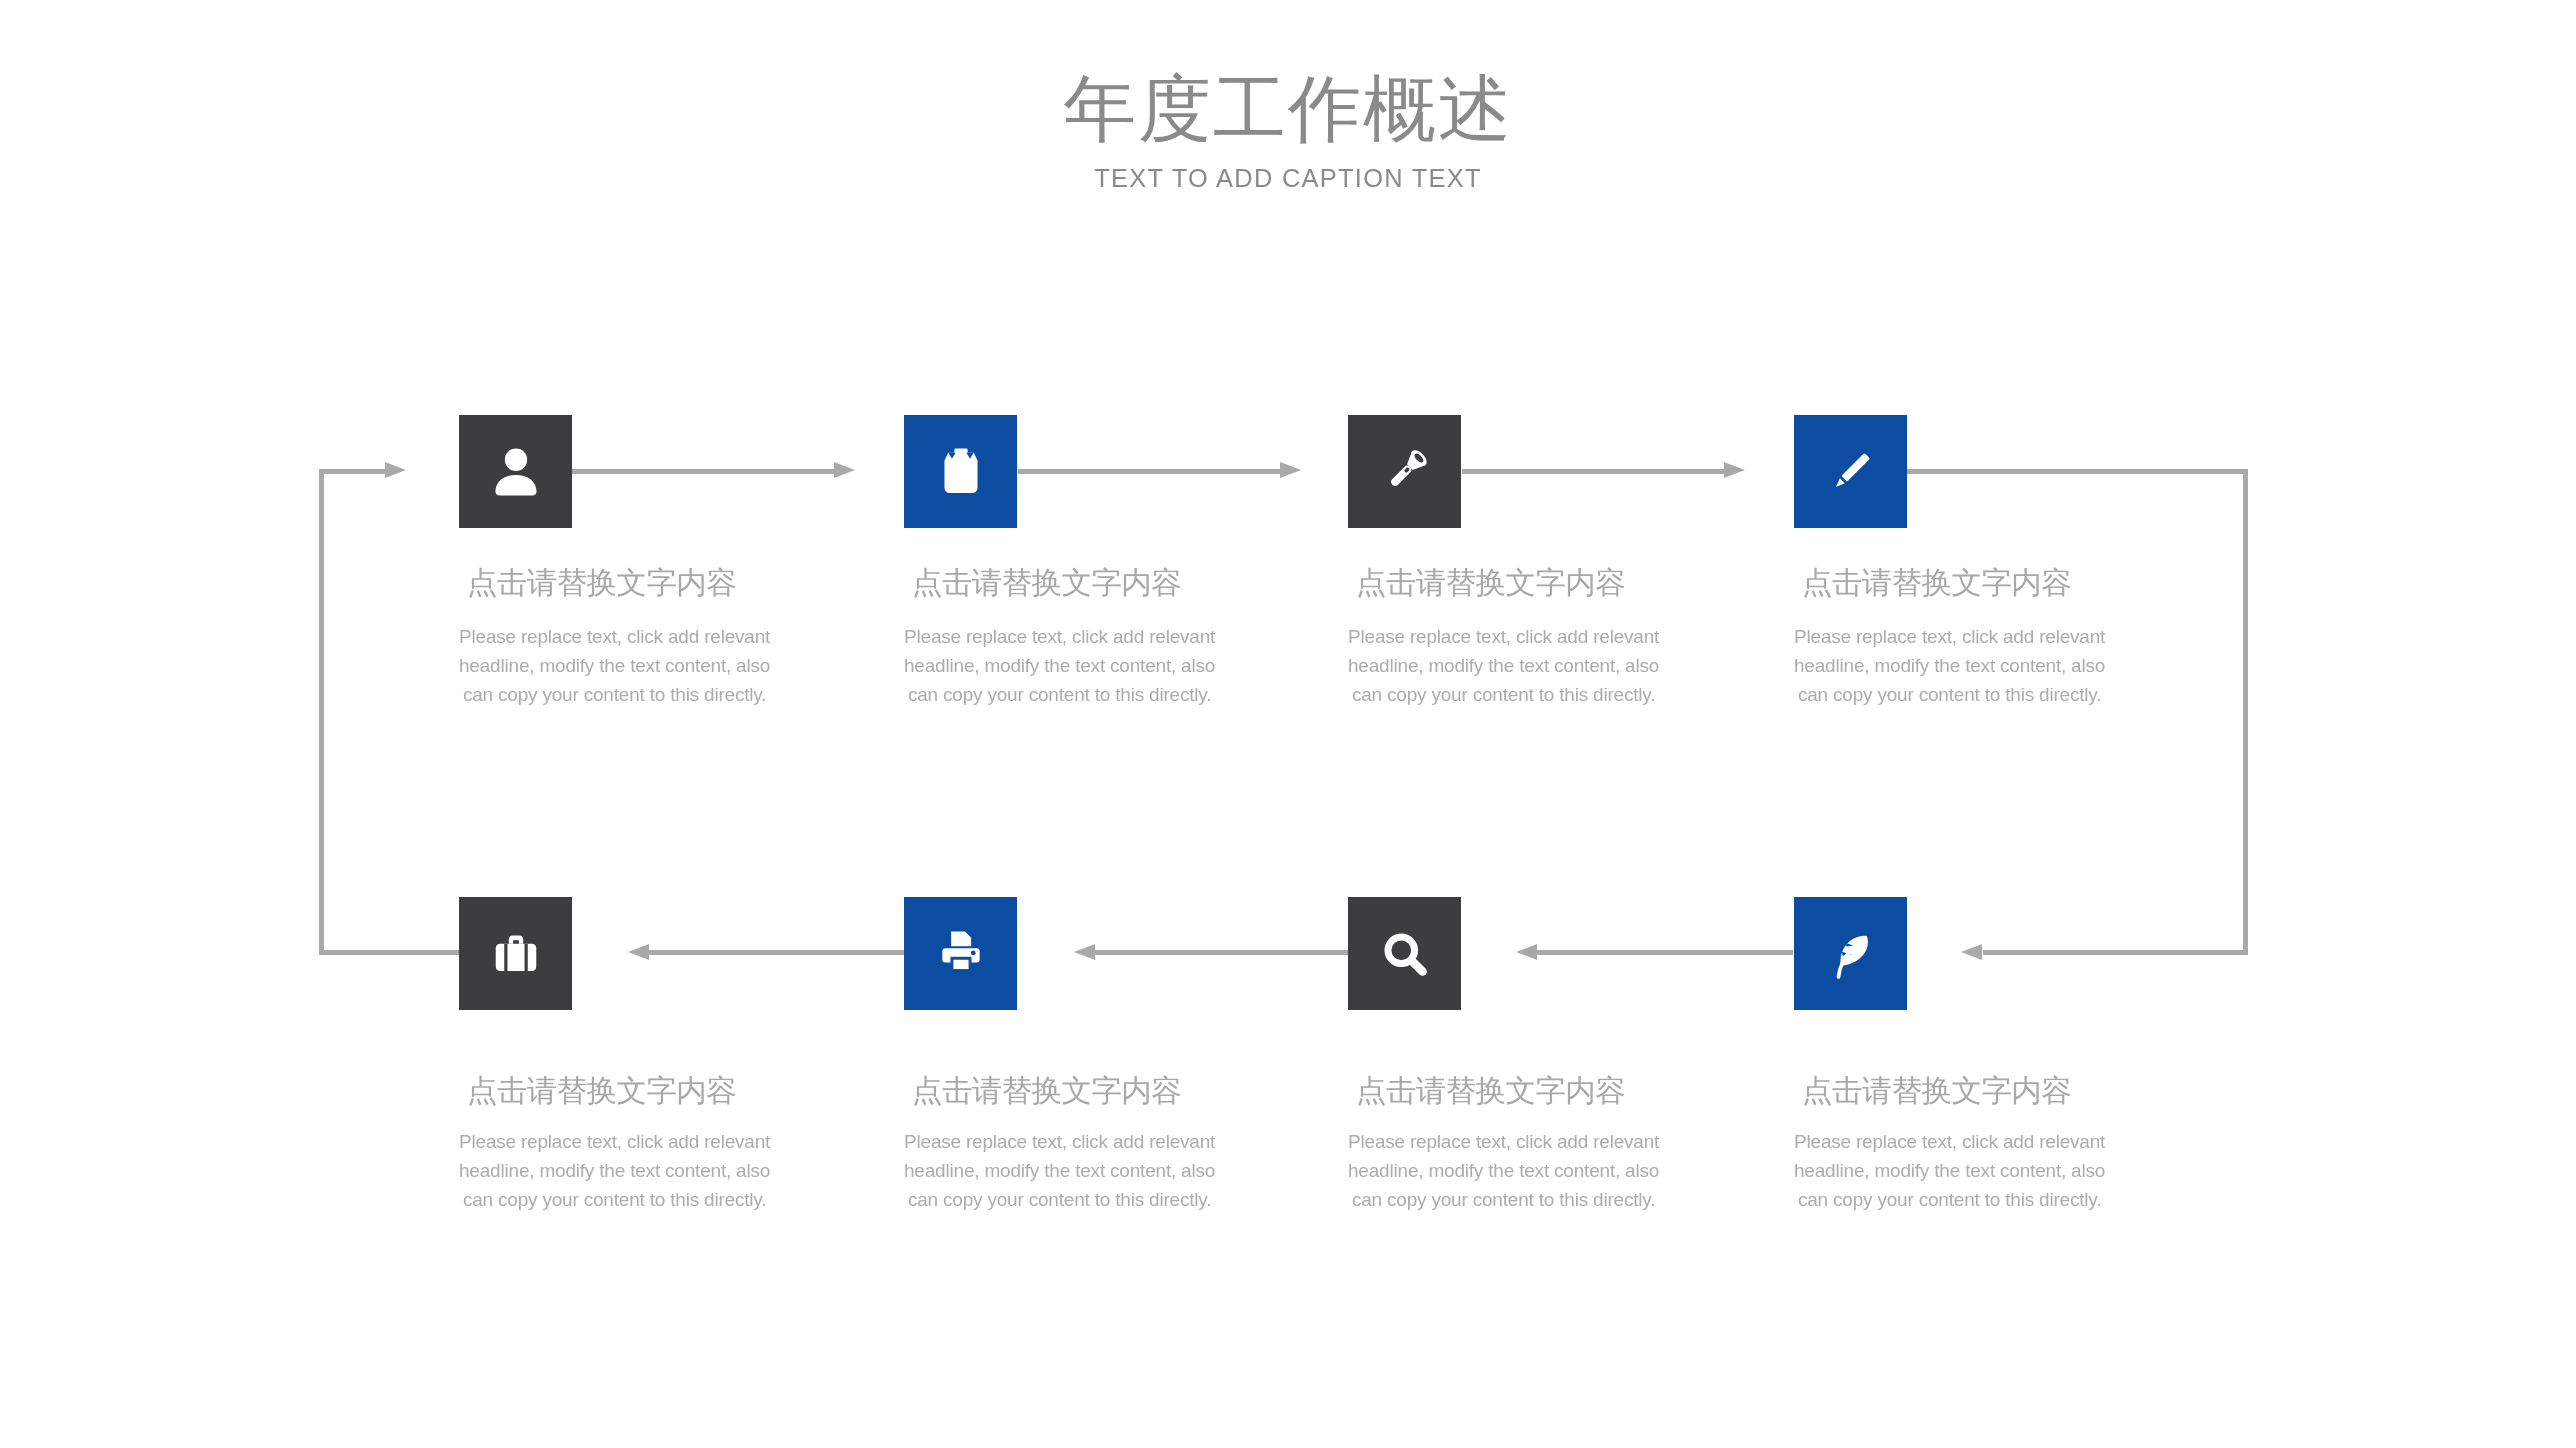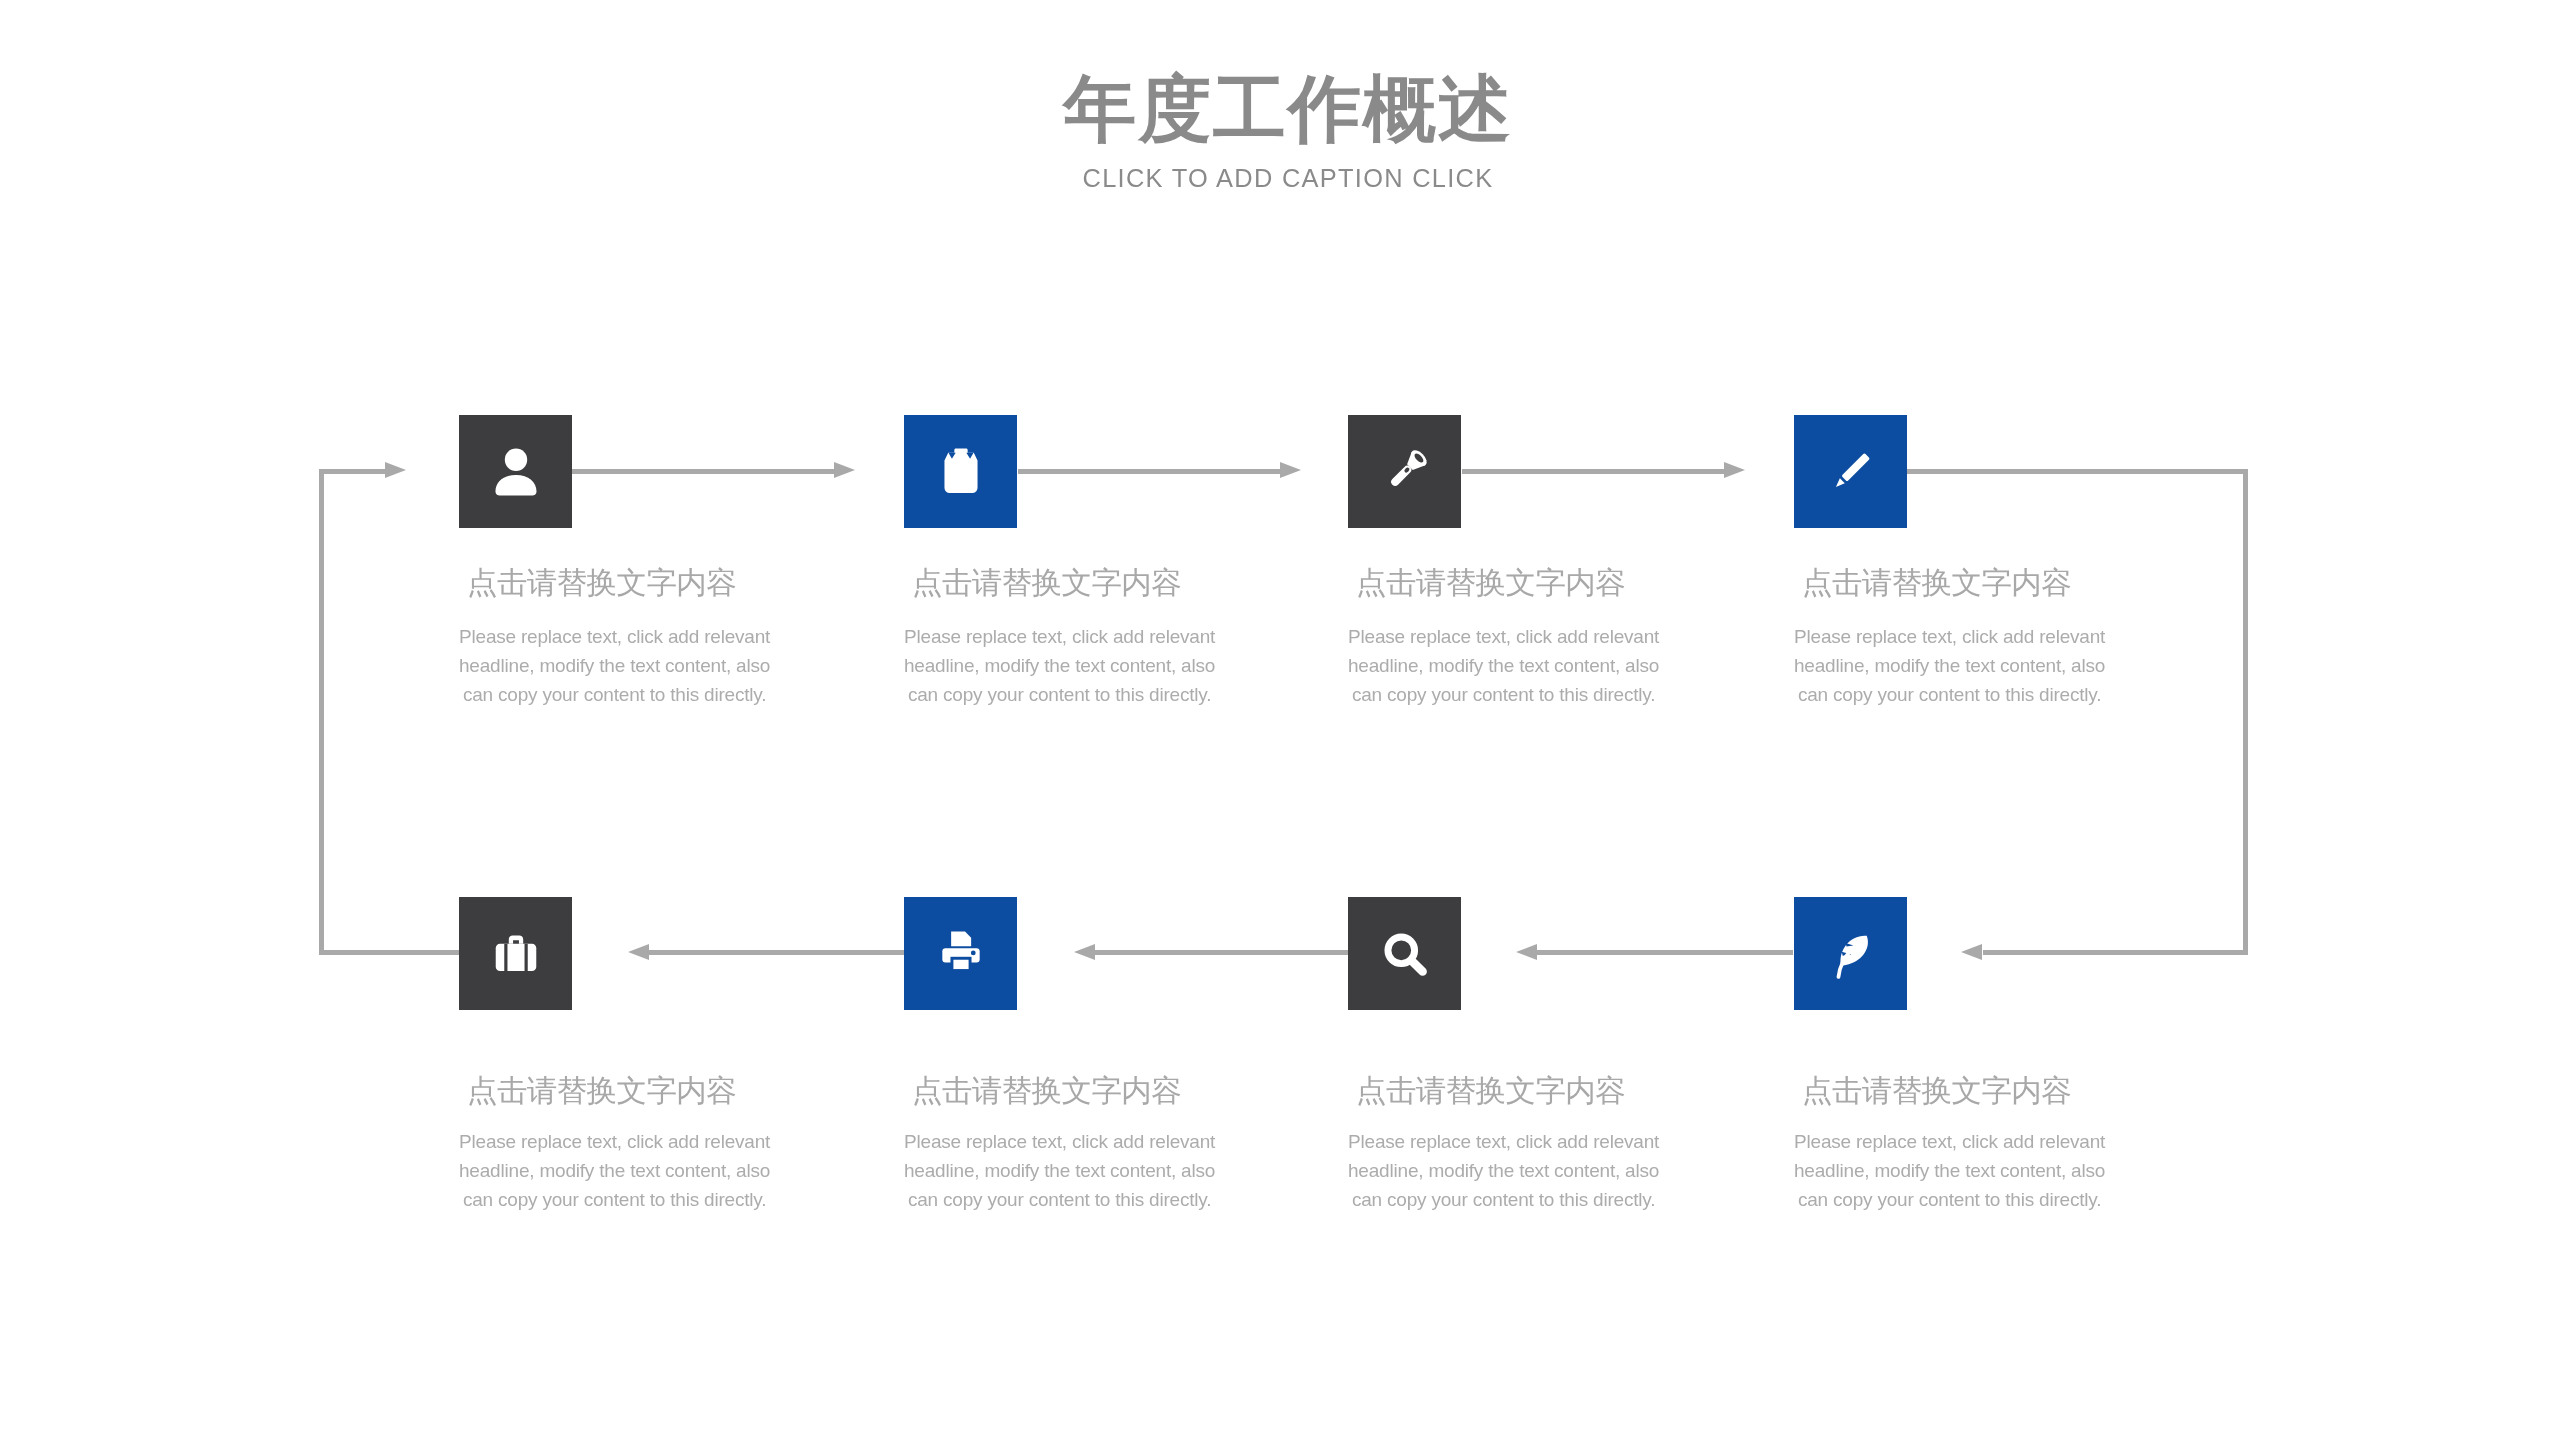--- a/index.html
+++ b/index.html
@@ -10,21 +10,21 @@
   }
   #canvas {
     position: relative;
     width: 2576px; height: 1449px;
     overflow: hidden;
     background: var(--bg, #ffffff);
   }
   .slide-title {
     position: absolute; left: 0; top: 61px; width: 2576px;
     text-align: center;
-    font-size: 73px; font-weight: 700; letter-spacing: 1.9px;
+    font-size: 73px; font-weight: 400; letter-spacing: 1.9px;
     color: var(--title-c, #8a8a8a);
     margin: 0;
   }
   .slide-subtitle {
     position: absolute; left: 0; top: 164px; width: 2576px;
     text-align: center;
     font-size: 25.4px; font-weight: 400; letter-spacing: 1.3px;
     color: var(--title-c, #8a8a8a);
   }
   .card { position: absolute; width: 356px; height: 407px; }
@@ -58,21 +58,21 @@
     border-top: 8.3px solid transparent; border-bottom: 8.3px solid transparent;
     border-right: 21.6px solid var(--line, #a9a9a9);
   }
 </style>
 </head>
 <body>
 
 <div id="canvas">
 
   <h1 class="slide-title">年度工作概述</h1>
-  <div class="slide-subtitle">CLICK TO ADD CAPTION CLICK</div>
+  <div class="slide-subtitle">TEXT TO ADD CAPTION TEXT</div>
 
   <div>
 
     <div class="hline" style="left:572px;  top:469px; width:262px;"></div>
     <div class="ah-r" style="left:834px; top:462px;"></div>
     <div class="hline" style="left:1018px; top:469px; width:262px;"></div>
     <div class="ah-r" style="left:1280px; top:462px;"></div>
     <div class="hline" style="left:1462px; top:469px; width:262px;"></div>
     <div class="ah-r" style="left:1724px; top:462px;"></div>
 

